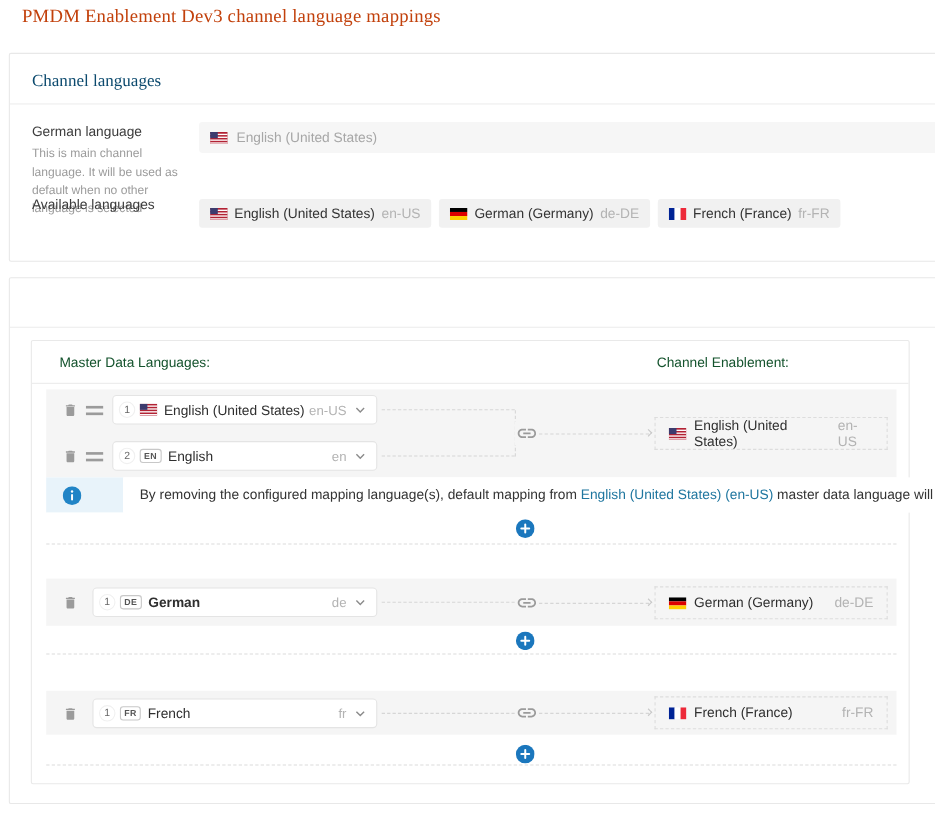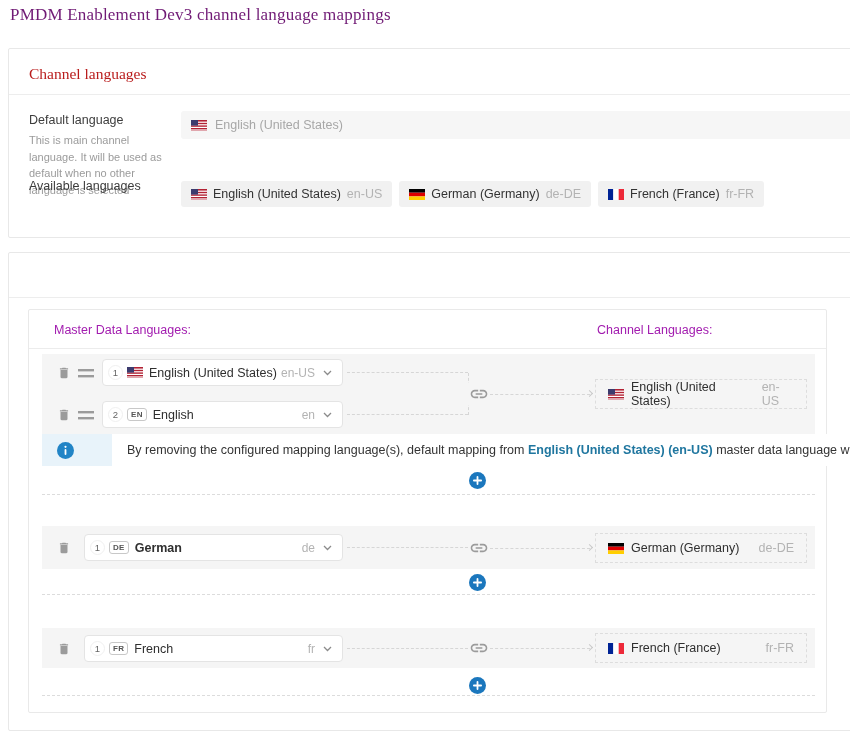--- a/index.html
+++ b/index.html
@@ -1,39 +1,39 @@
 <!DOCTYPE html>
 <html><head>
 <meta charset="utf-8">
 <style>
   html,body{margin:0;padding:0;background:#fff;}
   *{box-sizing:border-box;}
   #screen{position:relative;width:850px;height:739px;background:#fff;overflow:hidden;
           font-family:"Liberation Sans","DejaVu Sans",sans-serif;font-size:12.5px;color:#333;}
   .serif{font-family:"Liberation Serif","DejaVu Serif",serif;}
   
-  .page-title{position:absolute;left:10px;top:5px;font-size:17px;color:#701a75;letter-spacing:.2px;}
+  .page-title{position:absolute;left:20px;top:5px;font-size:17px;color:#c2410c;letter-spacing:.2px;}
   
   .card{position:absolute;left:8px;width:862px;background:#fff;border:1px solid #e8e8e8;border-radius:2px;}
-  .card-heading{position:absolute;left:20px;top:16px;font-size:15.5px;color:#b91c1c;}
+  .card-heading{position:absolute;left:20px;top:16px;font-size:15.5px;color:#0c4a6e;}
   .card-divider{position:absolute;left:0;right:0;border-top:1px solid #ededed;}
   .form-label{position:absolute;left:20px;width:150px;}
   .form-label .lbl{color:#3c3c3c;font-size:12.5px;}
   .form-label .help{margin-top:5px;color:#9b9b9b;font-size:11px;line-height:1.5;}
   .gray-field{position:absolute;left:172px;right:0;height:28px;background:#f6f6f6;border-radius:3px;
               display:flex;align-items:center;gap:8px;padding:0 10px;color:#a7a7a7;}
   .chips{position:absolute;left:172px;display:flex;gap:7px;}
   .chip{height:26px;background:#f1f1f1;border-radius:3px;display:flex;align-items:center;gap:6px;padding:0 10px;}
   .chip .nm{color:#333;}
   .code{color:#b3b3b3;}
   .flag{display:inline-block;line-height:0;flex:0 0 auto;}
   
   .panel{position:absolute;left:19px;top:56px;width:799px;height:404px;background:#fff;
          border:1px solid #e9e9e9;border-radius:2px;}
-  .panel-col-label{position:absolute;top:13px;color:#a21caf;}
+  .panel-col-label{position:absolute;top:13px;color:#14532d;}
   .panel-head-line{position:absolute;left:0;right:0;top:38px;border-top:1px solid #ececec;}
   .group{position:absolute;left:13px;width:773px;background:#f5f5f5;}
   .mrow{position:absolute;left:0;right:0;height:27px;}
   .icon-btn{position:absolute;top:50%;transform:translateY(-50%);line-height:0;cursor:pointer;background:none;border:0;padding:0;}
   .select{position:absolute;top:0;height:27px;background:#fff;border:1px solid #e4e4e4;border-radius:4px;
           display:flex;align-items:center;padding:0 10px 0 5px;cursor:pointer;}
   .numcirc{width:15px;height:15px;border:1px solid #f0f0f0;border-radius:50%;background:#fff;
            display:flex;align-items:center;justify-content:center;font-size:9.5px;color:#666;margin-right:4px;flex:0 0 auto;}
   .langbadge{font-size:8px;font-weight:bold;color:#555;border:1px solid #c8c8c8;border-radius:3px;
              padding:1px 3px;margin-right:6px;letter-spacing:.3px;}
@@ -45,21 +45,21 @@
   .link-wrap{position:absolute;width:22px;height:22px;background:#f5f5f5;display:flex;align-items:center;justify-content:center;line-height:0;}
   .arrow-head{position:absolute;width:5px;height:5px;border-top:1px solid #c9c9c9;border-right:1px solid #c9c9c9;transform:rotate(45deg);}
   .channel-box{position:absolute;left:553px;width:212px;height:30px;border:1px dashed #dddddd;
                display:flex;align-items:center;gap:7px;padding:0 12px;}
   .channel-box .nm{color:#2f2f2f;}
   .channel-box .spacer{flex:1;}
   
   .banner{position:absolute;left:13px;width:773px;height:32px;display:flex;align-items:stretch;}
   .banner .icell{flex:0 0 70px;background:#e8f3fa;display:flex;align-items:center;padding-left:15px;}
   .banner .bcontent{flex:1;background:#fff;display:flex;align-items:center;padding:0 14px 0 15px;color:#333;}
-  .banner .blink{color:#1f769f;font-weight:bold;white-space:pre;}
+  .banner .blink{color:#1f769f;font-weight:normal;white-space:pre;}
   .banner .btxt{white-space:pre;}
   
   .add-row{position:absolute;left:13px;width:773px;background:#fff;border-bottom:1px dashed #dcdcdc;}
   .add-btn{position:absolute;left:427px;background:none;border:0;padding:0;line-height:0;cursor:pointer;}
 </style>
 </head>
 <body>
 
 <svg width="0" height="0" style="position:absolute">
   <defs>
@@ -118,21 +118,21 @@
 
 <div id="screen">
 
   <h1 class="page-title serif" style="margin:0;font-weight:normal;">PMDM Enablement Dev3 channel language mappings</h1>
 
   <section class="card" style="top:48px;height:190px;">
     <h2 class="card-heading serif" style="margin:0;font-weight:normal;">Channel languages</h2>
     <div class="card-divider" style="top:45px;"></div>
 
     <div class="form-label" style="top:64px;">
-      <div class="lbl">Default language</div>
+      <div class="lbl">German language</div>
       <div class="help">This is main channel language. It will be used as default when no other language is selected</div>
     </div>
     <div class="gray-field" style="top:62px;">
       <span class="flag"><svg width="16" height="11">
             <use href="#flag-us"></use>
           </svg></span>
       <span>English (United States)</span>
     </div>
 
     <div class="form-label" style="top:130px;">
@@ -161,21 +161,21 @@
         <span class="code">fr-FR</span>
       </div>
     </div>
   </section>
 
   <section class="card" style="top:252px;height:479px;">
     <div class="card-divider" style="top:44px;"></div>
 
     <div class="panel">
       <div class="panel-col-label" style="left:25px;">Master Data Languages:</div>
-      <div class="panel-col-label" style="left:568px;">Channel Languages:</div>
+      <div class="panel-col-label" style="left:568px;">Channel Enablement:</div>
       <div class="panel-head-line"></div>
 
       <div class="group" style="top:44px;height:80px;">
         <div class="mrow" style="top:5px;">
           <button class="icon-btn" style="left:15px;"><svg width="14" height="16" viewBox="0 0 24 24">
                 <use href="#ic-trash"></use>
               </svg></button>
           <span class="icon-btn" style="left:36px;cursor:grab;"><svg width="16" height="14" viewBox="0 0 16 14">
                 <use href="#ic-drag"></use>
               </svg></span>

